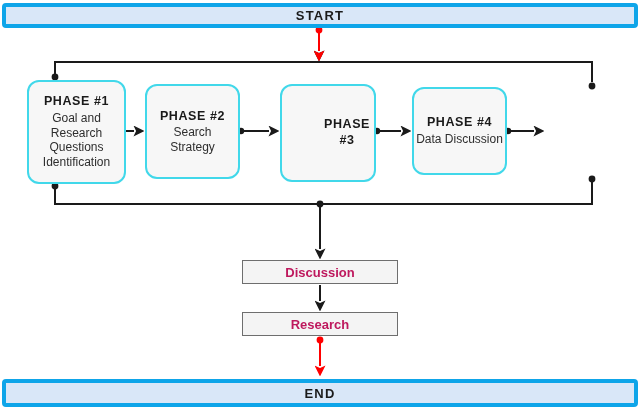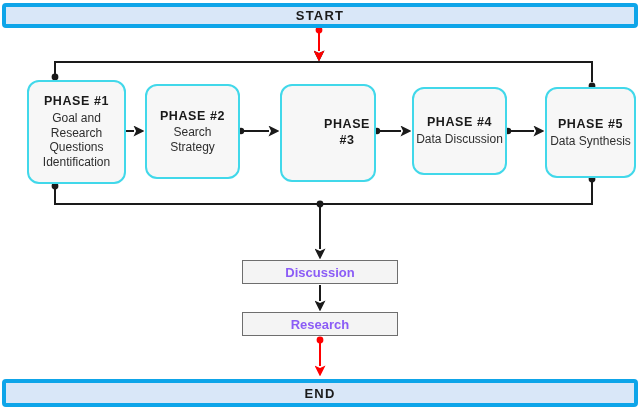--- a/index.html
+++ b/index.html
@@ -28,21 +28,21 @@
   .phase-4{left:412px;top:87px;width:95px;height:88px;}
   .phase-5{left:545px;top:87px;width:91px;height:91px;}
   .ptitle{font-weight:bold;font-size:12.5px;letter-spacing:0.6px;line-height:1.25;}
   .psub{font-size:12px;line-height:1.22;color:#2e2e2e;margin-top:1px;}
   .phase-2 .psub{max-width:62px;}
   .phase-3 .psub{max-width:70px;}
   .process{
     position:absolute;left:242px;width:156px;height:24px;box-sizing:border-box;
     background:#f4f4f4;border:1px solid #6e6e6e;
     display:flex;align-items:center;justify-content:center;
-    font-weight:bold;font-size:13px;color:#8b5cf6;
+    font-weight:bold;font-size:13px;color:#be185d;
   }
   .process.discussion{top:260px;}
   .process.threats{top:312px;}
 </style>
 </head>
 <body>
 
 <div class="stage">
 
   <svg class="wires" viewBox="0 0 640 411" xmlns="http://www.w3.org/2000/svg">
@@ -117,24 +117,20 @@
     <div class="ptitle">PHASE #2</div>
     <div class="psub">Search Strategy</div>
   </div>
   <div class="phase phase-3">
     <div class="ptitle">PHASE #3</div>
   </div>
   <div class="phase phase-4">
     <div class="ptitle">PHASE #4</div>
     <div class="psub">Data Discussion</div>
   </div>
-  <div class="phase phase-5">
-    <div class="ptitle">PHASE #5</div>
-    <div class="psub">Data Synthesis</div>
-  </div>
 
   <div class="process discussion">
     <span>Discussion</span>
   </div>
   <div class="process threats">
     <span>Research</span>
   </div>
 
   <div class="terminal end">
     <span>END</span>

